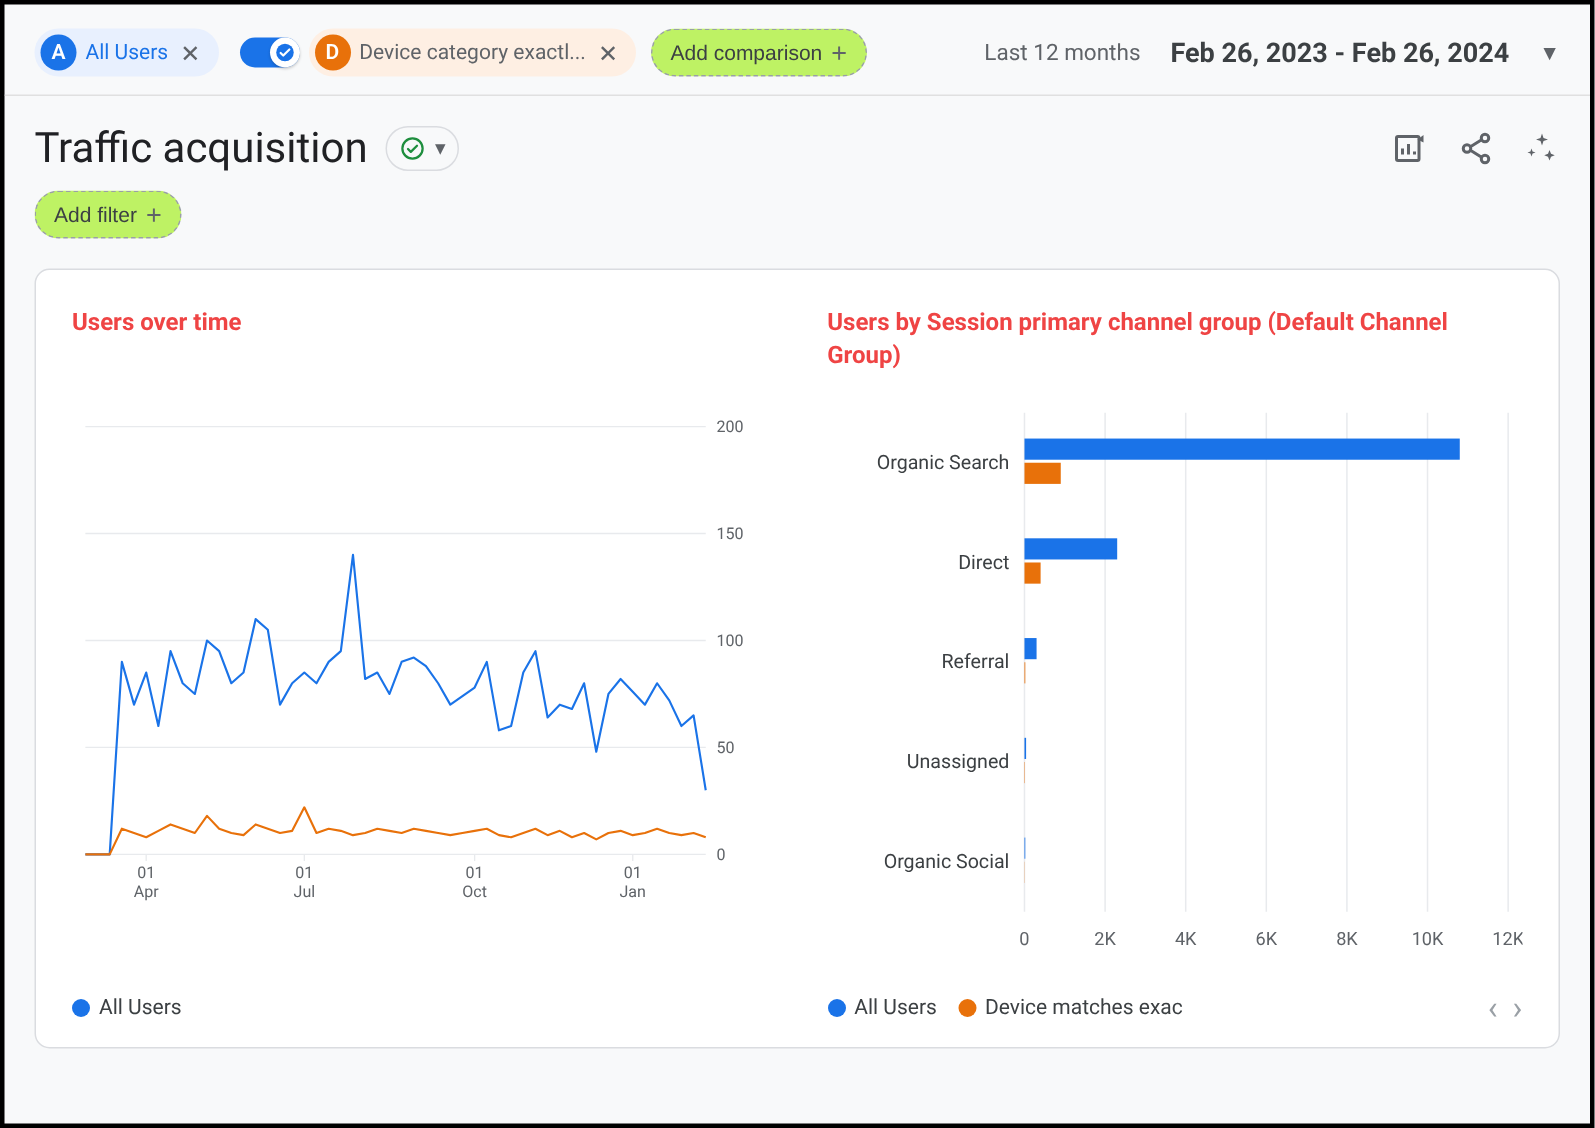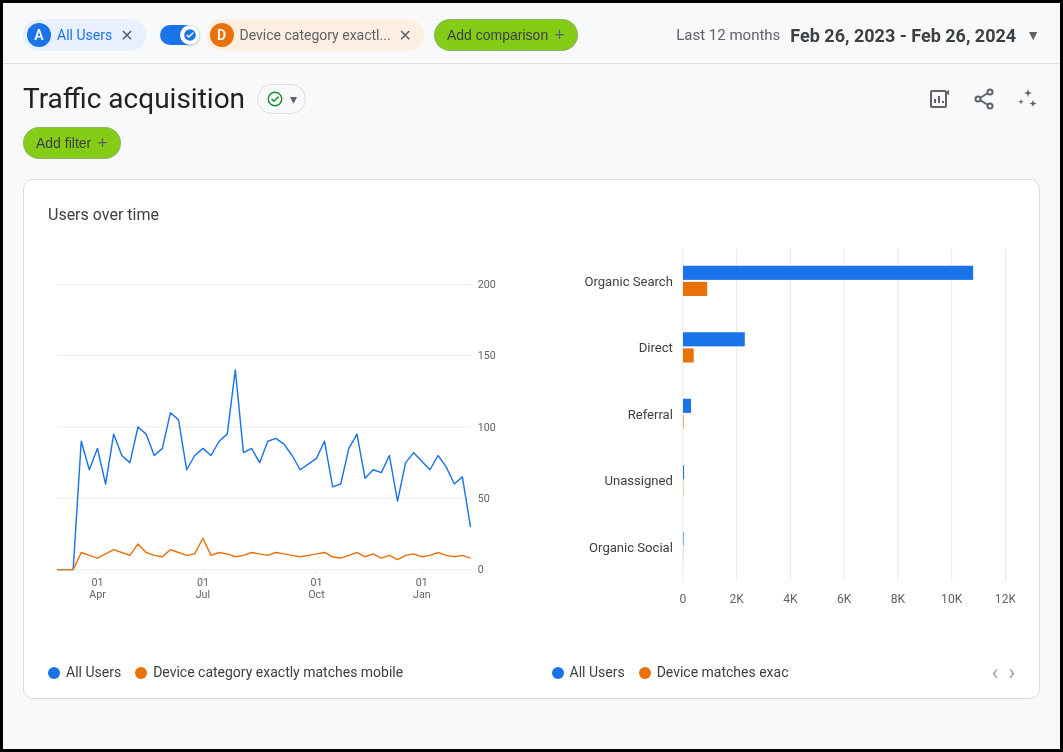--- a/index.html
+++ b/index.html
@@ -51,26 +51,26 @@
     width: 20px; height: 20px; border-radius: 50%; background:#fff;
     position:absolute; right:0; top:0;
     display:flex; align-items:center; justify-content:center;
     box-shadow: 0 1px 2px rgba(0,0,0,.2);
   }
   .toggle .knob svg { width:14px; height:14px; }
   .toggle-wrap { display:inline-flex; align-items:center; gap:6px;}
   .ghost-btn {
     display:inline-flex; align-items:center; gap:6px;
     border: 1px dashed #9aa0a6; border-radius: 16px; height:32px;
-    padding: 0 12px; font-size: 14px; color:#3c4043; background:#84cc16;
+    padding: 0 12px; font-size: 14px; color:#3c4043; background:#bef264;
     cursor:pointer;
   }
   .plus { font-size:18px; line-height:1; color:#5f6368; }
   .date-range {
-    margin-left: auto; display:flex; align-items:center; gap:10px;
+    margin-left: auto; display:flex; align-items:center; gap:20px;
     color:#5f6368; font-size: 15px;
   }
   .date-range .dates { color:#3c4043; font-size: 18px; font-weight: bold; }
   .chev-down { font-size: 14px; color:#5f6368; }
   
   .title-row {
     display:flex; align-items:center; padding: 18px 20px 8px 20px; gap:12px;
   }
   .title-row h1 { font-size: 28px; font-weight:400; color:#202124; }
   .check-pill {
@@ -86,21 +86,21 @@
   .card {
     margin: 0 20px 20px 20px;
     border:1px solid #dadce0;
     border-radius: 10px;
     background:#fff;
     padding: 24px 24px 18px 24px;
     display:flex; gap: 40px;
     height: 520px;
   }
   .panel { flex:1 1 50%; display:flex; flex-direction:column; position:relative;}
-  .panel h3 { font-size: 16px; font-weight:400; color:#404040; margin-bottom:8px; line-height:1.4;}
+  .panel h3 { font-size: 16px; font-weight:700; color:#ef4444; margin-bottom:8px; line-height:1.4;}
   .legend { display:flex; align-items:center; gap:14px; font-size:14px; color:#3c4043; margin-top:8px; white-space:nowrap; overflow:hidden;}
   .legend .dot{ width:12px; height:12px; border-radius:50%; display:inline-block; margin-right:6px; vertical-align:middle;}
   .dot-blue{background:#1a73e8;} .dot-orange{background:#e8710a;}
   .legend-right { position:relative; }
   .legend-right .fade {
     position:absolute; right:60px; top:0; bottom:0; width:80px;
     background:linear-gradient(90deg, rgba(255,255,255,0), #fff 70%);
   }
   .legend-right .navchev {
     position:absolute; right:0; top:-4px; display:flex; gap:10px; color:#9aa0a6;
@@ -217,25 +217,25 @@
           <line x1="301.1372549019608" y1="330" x2="301.1372549019608" y2="335" class="grid"></line>
           <text x="301.1372549019608" y="348" class="xtick" text-anchor="middle">01</text>
           <text x="301.1372549019608" y="362" class="xtick" text-anchor="middle">Oct</text>
           <line x1="419.4117647058823" y1="330" x2="419.4117647058823" y2="335" class="grid"></line>
           <text x="419.4117647058823" y="348" class="xtick" text-anchor="middle">01</text>
           <text x="419.4117647058823" y="362" class="xtick" text-anchor="middle">Jan</text>
         </svg>
     </div>
     <div class="legend">
       <span><span class="dot dot-blue"></span><span>All Users</span></span>
-      <span><span class="dot dot-orange"></span><span>Device category exactly matches mobile</span></span>
     </div>
   </div>
 
   <div class="panel">
+    <h3>Users by Session primary channel group (Default Channel Group)</h3>
     <div class="chart-area">
       <svg class="chart" viewBox="0 0 460 360" id="barchart">
           <line x1="130" y1="0" x2="130" y2="330" class="grid"></line>
           <text x="130" y="352" class="xtick" text-anchor="middle">0</text>
           <line x1="183.33333333333331" y1="0" x2="183.33333333333331" y2="330" class="grid"></line>
           <text x="183.33333333333331" y="352" class="xtick" text-anchor="middle">2K</text>
           <line x1="236.66666666666666" y1="0" x2="236.66666666666666" y2="330" class="grid"></line>
           <text x="236.66666666666666" y="352" class="xtick" text-anchor="middle">4K</text>
           <line x1="290" y1="0" x2="290" y2="330" class="grid"></line>
           <text x="290" y="352" class="xtick" text-anchor="middle">6K</text>

